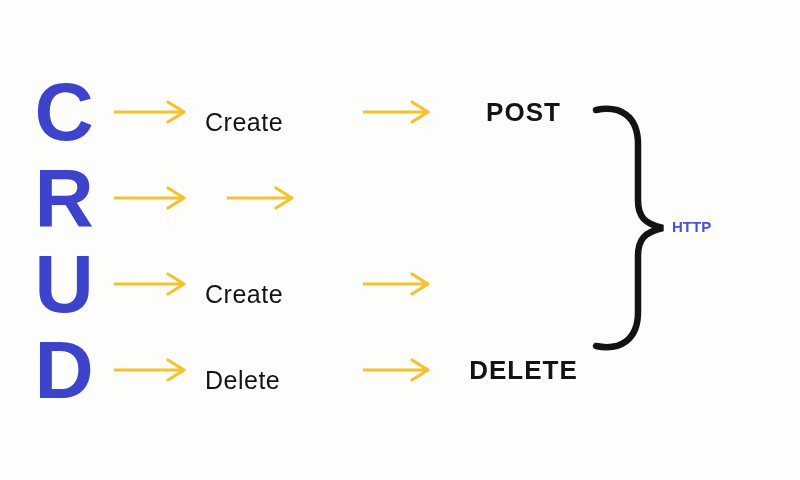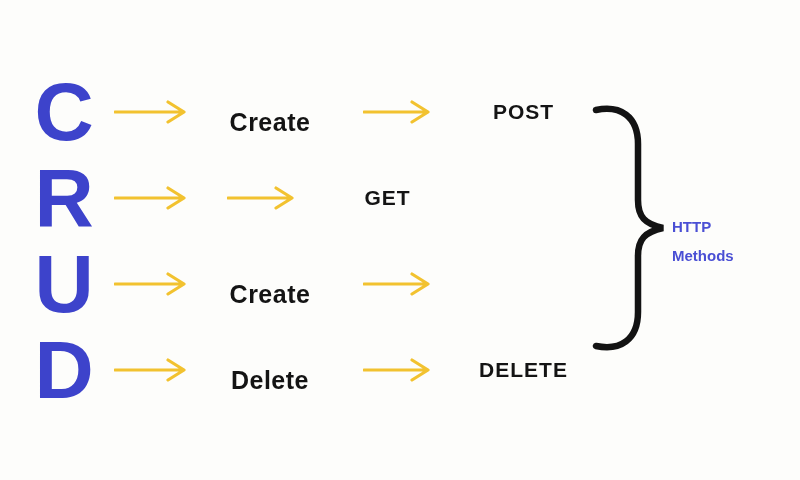--- a/index.html
+++ b/index.html
@@ -43,33 +43,32 @@
     flex: none;
     display: block;
   }
   .arrow-1 { width: 85px; height: 26px; margin-left: 16px; }
   .arrow-2 { width: 80px; height: 26px; margin-left: 28px; }
 
   .op-label {
     flex: none;
     width: 130px;
     margin-left: 6px;
-    text-align: center;
     font-size: 25px;
-    font-weight: bold;
+    font-weight: normal;
     color: #141414;
     letter-spacing: 0.5px;
     margin-top: 20px;
   }
   .method-label {
     flex: none;
     width: 145px;
     margin-left: 8px;
     text-align: center;
-    font-size: 21px;
+    font-size: 26px;
     font-weight: bold;
     color: #141414;
     letter-spacing: 1px;
   }
 
   .brace-svg {
     position: absolute;
     left: 588px;
     top: 102px;
     width: 88px;
@@ -106,21 +105,20 @@
   </div>
 
   <div class="crud-row row-2">
     <div class="crud-letter">R</div>
     <svg class="arrow arrow-1" viewBox="0 0 85 26">
       <path d="M1,13 H68 M54,3 L70,13 L54,23" fill="none" stroke="#f2c22f" stroke-width="3.2" stroke-linecap="round" stroke-linejoin="round"></path>
     </svg>
     <svg class="arrow arrow-2" viewBox="0 0 80 26">
       <path d="M1,13 H63 M49,3 L65,13 L49,23" fill="none" stroke="#f2c22f" stroke-width="3.2" stroke-linecap="round" stroke-linejoin="round"></path>
     </svg>
-    <div class="method-label">GET</div>
   </div>
 
   <div class="crud-row row-3">
     <div class="crud-letter">U</div>
     <svg class="arrow arrow-1" viewBox="0 0 85 26">
       <path d="M1,13 H68 M54,3 L70,13 L54,23" fill="none" stroke="#f2c22f" stroke-width="3.2" stroke-linecap="round" stroke-linejoin="round"></path>
     </svg>
     <div class="op-label">Create</div>
     <svg class="arrow arrow-2" viewBox="0 0 80 26">
       <path d="M1,13 H63 M49,3 L65,13 L49,23" fill="none" stroke="#f2c22f" stroke-width="3.2" stroke-linecap="round" stroke-linejoin="round"></path>
@@ -138,16 +136,15 @@
     </svg>
     <div class="method-label">DELETE</div>
   </div>
 
   <svg class="brace-svg" viewBox="0 0 88 252">
     <path d="M8,8 C32,3 50,14 50,42 L50,98 C50,115 57,122 75,126 C57,130 50,137 50,154 L50,210 C50,238 32,249 8,244" fill="none" stroke="#131313" stroke-width="6.5" stroke-linecap="round"></path>
   </svg>
 
   <div class="http-methods-label">
     <div>HTTP</div>
-    <div>Methods</div>
   </div>
 
 </div>
 
 </body></html>

